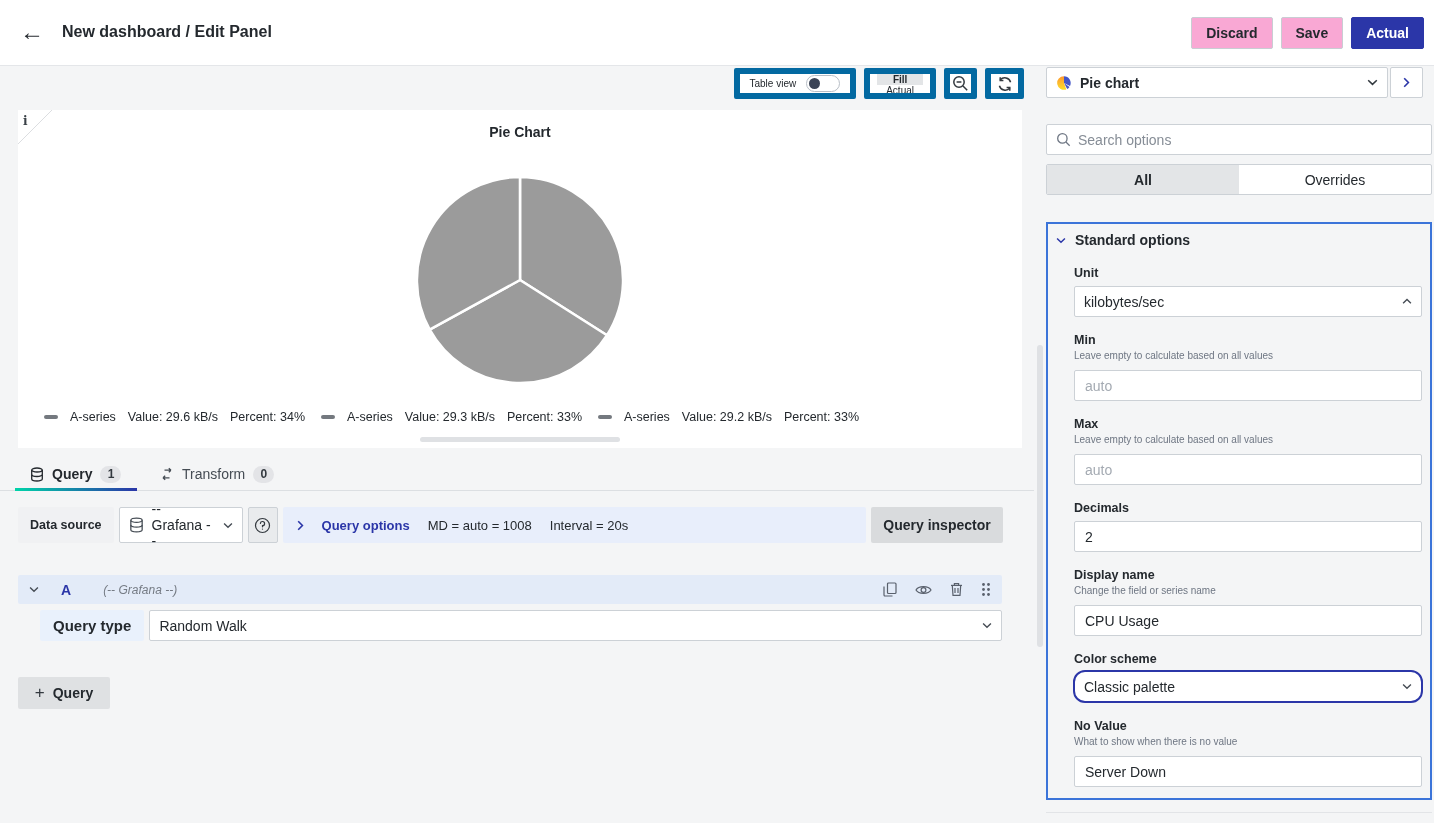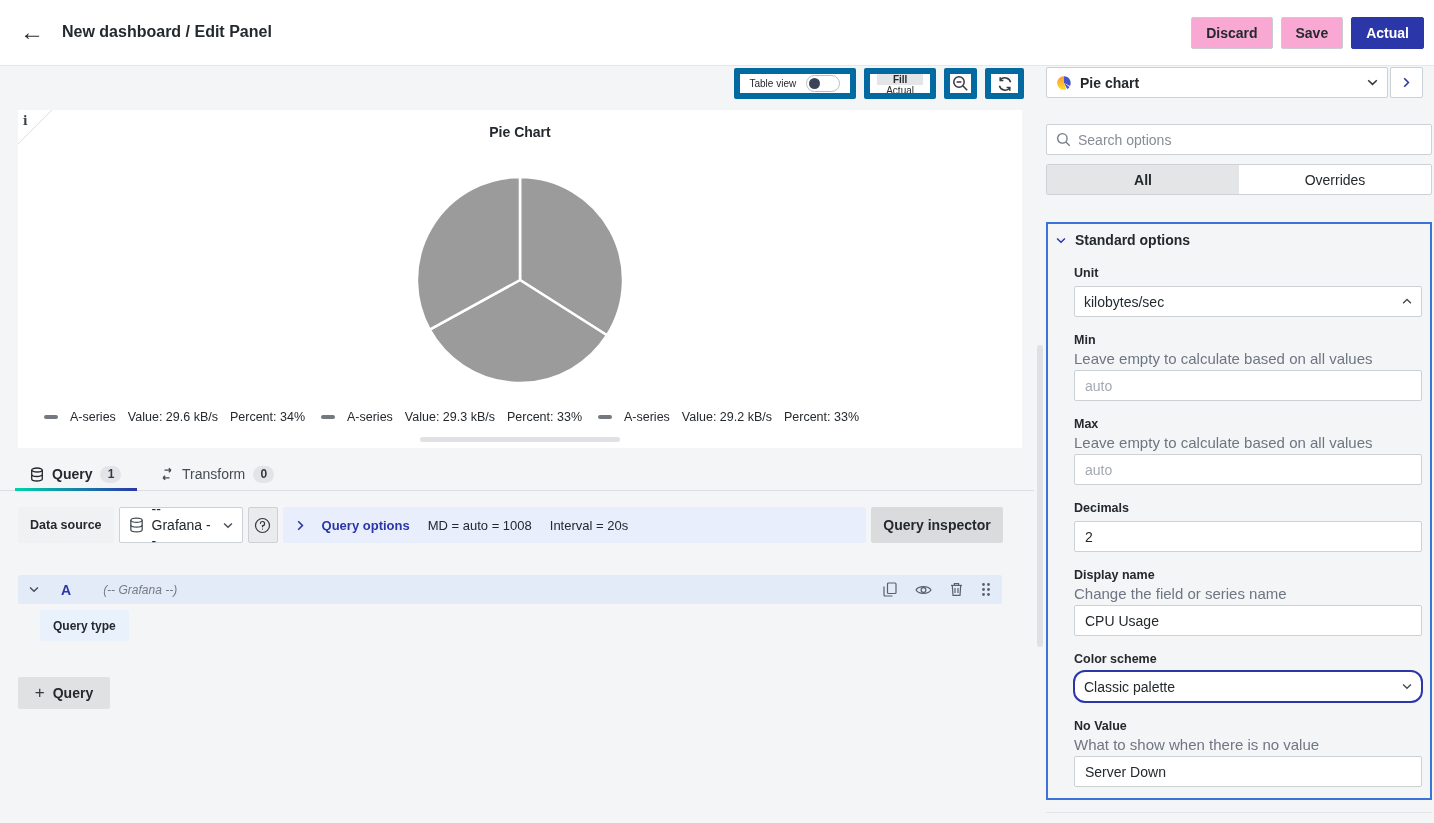--- a/index.html
+++ b/index.html
@@ -69,21 +69,21 @@
                    font-size:14px; font-weight:600; color:#24292e; cursor:pointer; }
 
   
   .qrow-header { left:18px; top:575px; width:984px; height:29px; background:#e3ebf8; border-radius:2px;
                  display:flex; align-items:center; padding:0 11px; gap:10px; }
   .ref-id { color:#2b36a8; font-weight:700; font-size:14px; margin:0 22px 0 12px; }
   .ds-hint { font-style:italic; font-size:12px; color:#757b84; }
   .qrow-icons { margin-left:auto; display:flex; align-items:center; gap:18px; color:#59606c; }
   .qrow-icons > span { cursor:pointer; display:flex; }
   .qtype-row { left:40px; top:610px; width:962px; height:31px; display:flex; gap:5px; }
-  .qtype-chip { background:#e9f1fc; border-radius:2px; display:flex; align-items:center; padding:0 13px; font-size:12px; font-weight:700; }
+  .qtype-chip { background:#e9f1fc; border-radius:2px; display:flex; align-items:center; padding:0 13px; font-size:15px; font-weight:700; }
   .qtype-select { flex:1; justify-content:space-between; }
   .add-query-btn { left:18px; top:677px; width:92px; height:32px; background:#dfe1e3; border:none; border-radius:2px;
                    display:flex; align-items:center; justify-content:center; gap:8px; font-family:inherit;
                    font-size:14px; font-weight:700; color:#24292e; cursor:pointer; }
   .plus { font-size:17px; font-weight:400; color:#33393f; }
 
   
   .viz-select { left:1046px; top:67px; width:342px; height:31px; justify-content:flex-start; }
   .viz-select .name { font-weight:700; }
   .viz-select .chev { margin-left:auto; }
@@ -93,21 +93,21 @@
                  display:flex; align-items:center; gap:7px; padding:0 9px; }
   .search-wrap input { border:none; outline:none; flex:1; font-family:inherit; font-size:14px; color:#24292e; background:transparent; }
   .search-wrap input::placeholder { color:#868d96; }
   .ao-tabs { left:1046px; top:164px; width:386px; height:31px; background:#fff; border:1px solid #ccd1d6; border-radius:2px; display:flex; overflow:hidden; }
   .ao-tab { flex:1; display:flex; align-items:center; justify-content:center; font-size:14px; font-weight:500; cursor:pointer; }
   .ao-tab.active { background:#e3e5e7; font-weight:700; }
 
   .options-box { left:1046px; top:222px; width:386px; height:578px; border:2px solid #3b74d9; pointer-events:none; }
   .section-header { left:1056px; top:232px; display:flex; align-items:center; gap:9px; font-size:14px; font-weight:700; cursor:pointer; }
   .field-label { position:absolute; font-size:12.5px; font-weight:700; color:#24292e; }
-  .field-desc  { position:absolute; font-size:15px; color:#6e7683; }
+  .field-desc  { position:absolute; font-size:10px; color:#6e7683; }
   .field-input { position:absolute; width:348px; height:31px; border:1px solid #ccd1d6; border-radius:2px; background:#fff;
                  font-family:inherit; font-size:14px; color:#24292e; padding:0 10px; outline:none; }
   .field-input::placeholder { color:#a4aab2; }
   .field-select { position:absolute; width:348px; height:31px; justify-content:space-between; }
   .cs-select { left:1073px; top:670px; width:350px; height:33px; border:2px solid #2b36a8; border-radius:12px; }
   .sb-divider { left:1046px; top:812px; width:386px; height:1px; background:#e2e4e7; }
 </style>
 </head>
 <body>
 
@@ -295,20 +295,28 @@
           <circle cx="7.5" cy="7.5" r="1.4"></circle>
         <circle cx="2.5" cy="12.5" r="1.4"></circle>
           <circle cx="7.5" cy="12.5" r="1.4"></circle>
       </svg>
     </span>
   </span>
 </div>
 
 <div class="abs qtype-row">
   <div class="qtype-chip">Query type</div>
+  <div class="select qtype-select">
+    <span>Random Walk</span>
+    <span>
+      <svg width="10" height="7" viewBox="0 0 11 7" fill="none" stroke="#454c54" stroke-width="1.5">
+          <path d="M1.2 1.2 L5.5 5.4 L9.8 1.2"></path>
+        </svg>
+    </span>
+  </div>
 </div>
 
 <button class="abs add-query-btn">
   <span class="plus">+</span>
   <span>Query</span>
 </button>
 
 <div class="abs tbox select viz-select">
   <span>
     <svg width="16" height="16" viewBox="0 0 16 16">

